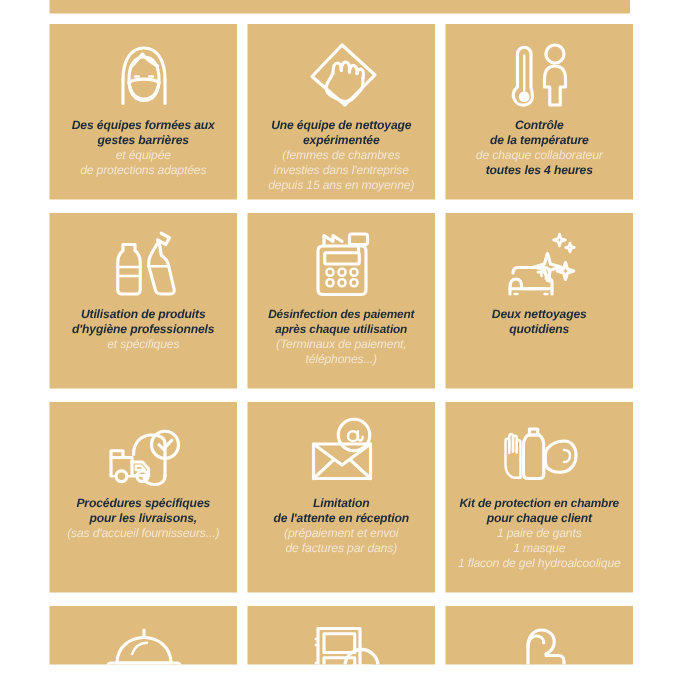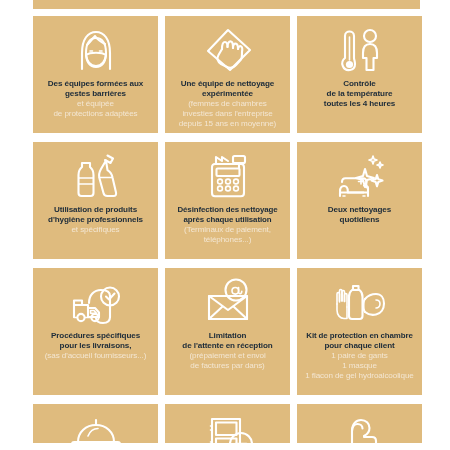--- a/index.html
+++ b/index.html
@@ -1,20 +1,20 @@
 <!DOCTYPE html>
 <html><head>
 <meta charset="utf-8">
 <style>
   html,body{margin:0;padding:0;}
   body{
     width:450px;height:450px;overflow:hidden;background:#ffffff;
     font-family:"Liberation Sans", sans-serif;
   }
-  .page{position:relative;width:450px;height:392px;background:#ffffff;}
+  .page{position:relative;width:450px;height:392px;background:#ffffff;font-style:italic;}
 
   .top-band{
     position:absolute;left:33px;top:0;width:387px;height:9px;
     background:#dfbb7e;
   }
 
   .grid{
     position:absolute;left:33px;top:16px;width:389px;
     display:grid;
     grid-template-columns:125px 125px 125px;
@@ -111,20 +111,21 @@
           <path class="ln" d="M22 33 L22 11 C22 8 19.5 6.5 17.5 6.5 C15.5 6.5 13 8 13 11 L13 33 C10.5 35 9.5 38 10.8 41 C12 44 15 45.5 18 45 C21 44.5 23 42 23 39 C23 36.6 22 34.3 22 33 Z"></path>
           <path class="ln-thin" d="M17.5 12 L17.5 35"></path>
           <circle class="fl" cx="17.5" cy="39.5" r="3.6"></circle>
           <circle class="ln" cx="38" cy="11" r="6"></circle>
           <path class="ln" d="M31 28 C31 21.5 33.5 19 38 19 C42.5 19 45 21.5 45 28 L45 33 L41.5 33 L41.5 45 L34.5 45 L34.5 33 L31 33 Z"></path>
         </svg>
       </div>
       <div class="txt">
         <div class="t-bold">Contrôle</div>
         <div class="t-bold">de la température</div>
+        <div class="t-light">de chaque collaborateur</div>
         <div class="t-bold">toutes les 4 heures</div>
       </div>
     </div>
 
     <div class="card">
       <div class="icon-wrap">
         <svg width="56" height="50" viewBox="0 0 56 50">
           <path class="ln" d="M14 12 L22 12 L22 16 C24.5 18 25.5 20 25.5 24 L25.5 42 C25.5 44 24.5 45 22.5 45 L13.5 45 C11.5 45 10.5 44 10.5 42 L10.5 24 C10.5 20 11.5 18 14 16 Z"></path>
           <path class="ln-thin" d="M10.8 27 L25.2 27 M10.8 33 L25.2 33"></path>
           <path class="ln" d="M39.5 4.5 L45 7.5 L42.5 12 L37 9"></path>
@@ -149,21 +150,21 @@
           <rect class="ln" x="16.5" y="17.5" width="23" height="7.5" rx="1"></rect>
           <circle class="ln-thin" cx="20" cy="30.5" r="2.4"></circle>
           <circle class="ln-thin" cx="28" cy="30.5" r="2.4"></circle>
           <circle class="ln-thin" cx="36" cy="30.5" r="2.4"></circle>
           <circle class="ln-thin" cx="20" cy="37.5" r="2.4"></circle>
           <circle class="ln-thin" cx="28" cy="37.5" r="2.4"></circle>
           <circle class="ln-thin" cx="36" cy="37.5" r="2.4"></circle>
         </svg>
       </div>
       <div class="txt">
-        <div class="t-bold small">Désinfection des nettoyage</div>
+        <div class="t-bold small">Désinfection des paiement</div>
         <div class="t-bold small">après chaque utilisation</div>
         <div class="t-light">(Terminaux de paiement,</div>
         <div class="t-light">téléphones...)</div>
       </div>
     </div>
 
     <div class="card">
       <div class="icon-wrap">
         <svg width="56" height="50" viewBox="0 0 56 50">
           <path class="ln" d="M10 31 C10 28.5 11.3 27.3 13.5 27.3 L31 27.3 C33 27.3 34.3 28.5 34.3 31 L34.3 36"></path>

